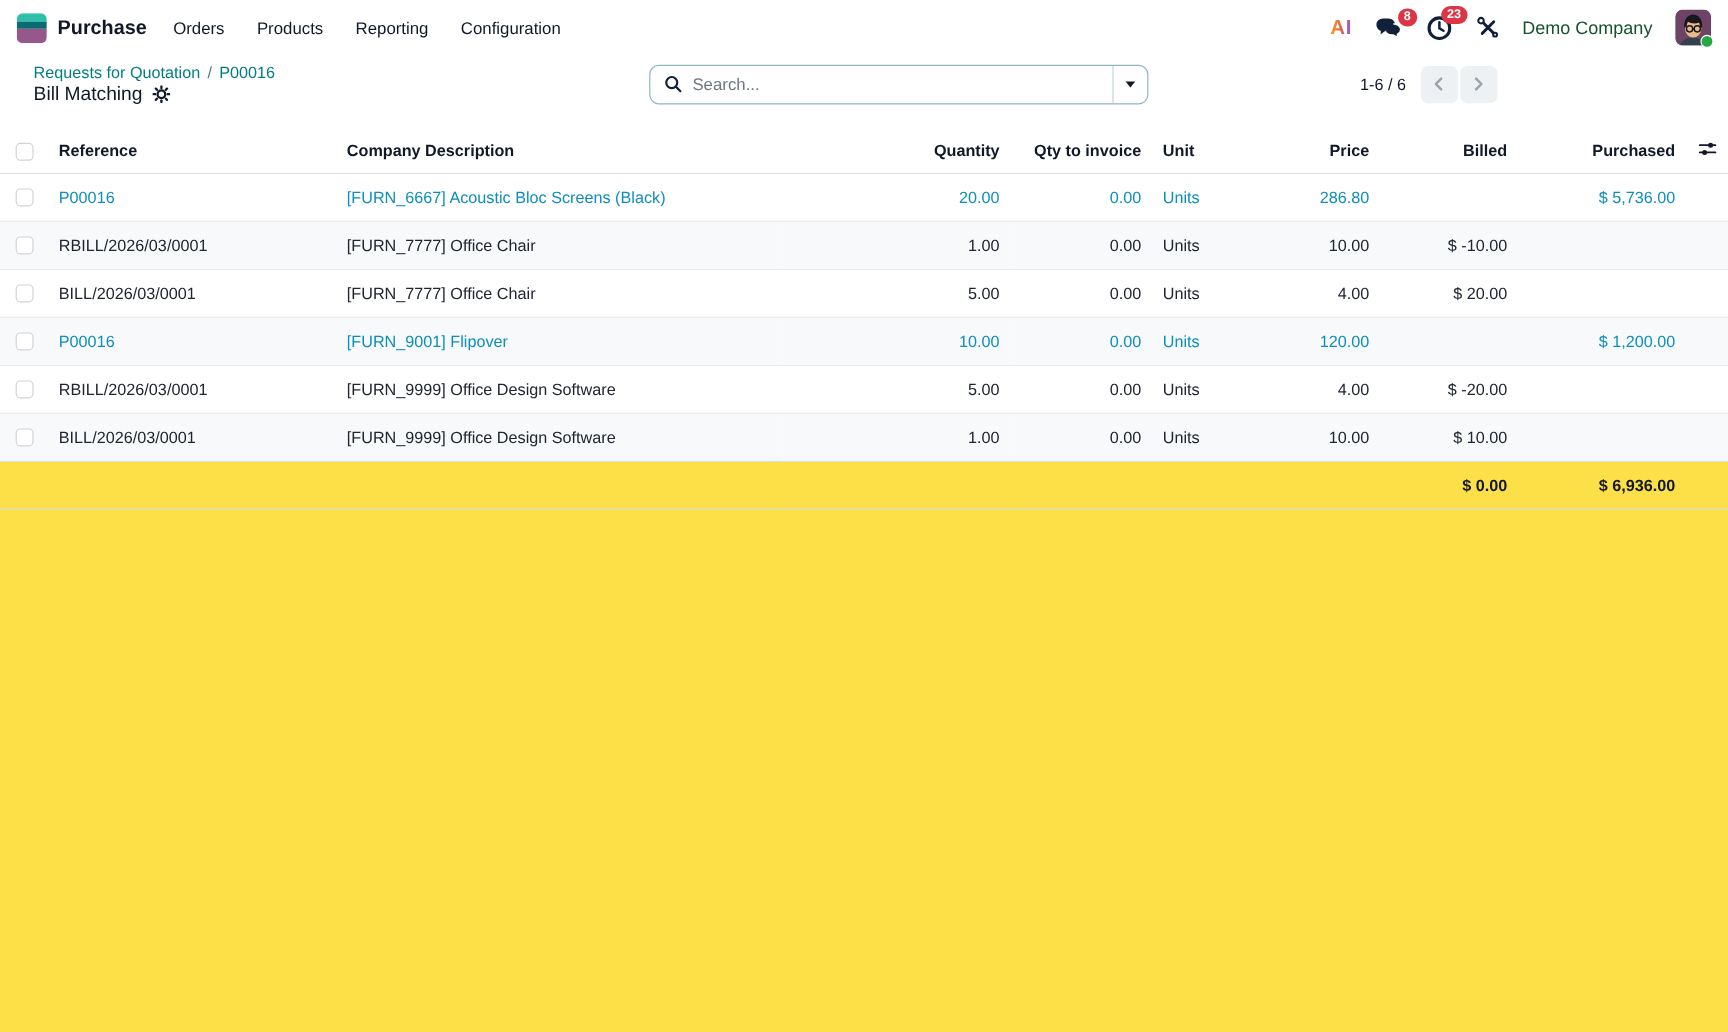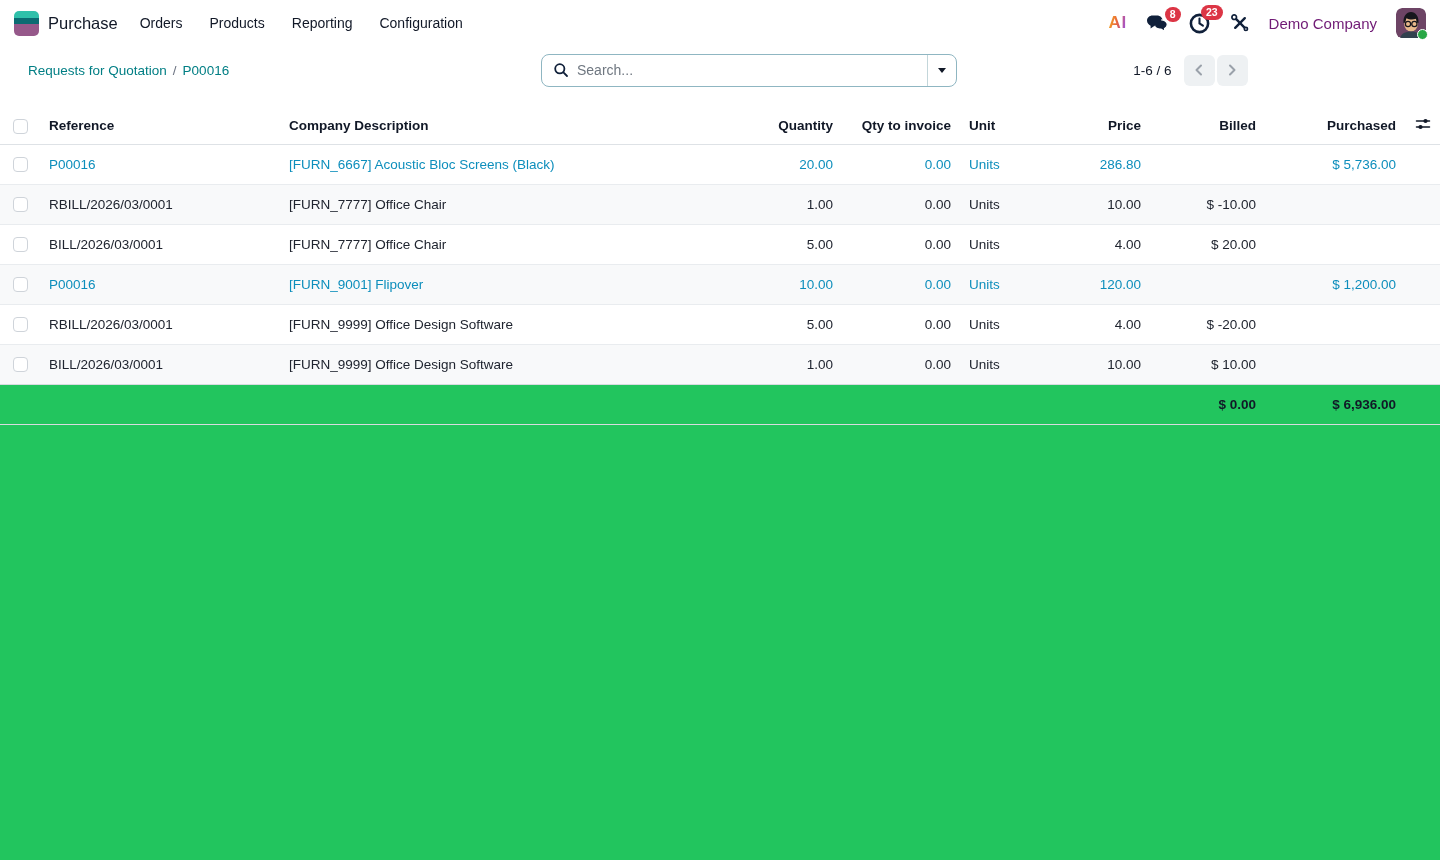--- a/index.html
+++ b/index.html
@@ -19,38 +19,38 @@
   }
   .nav-left { display:flex; align-items:center; }
   .app-brand { display:flex; align-items:center; margin-right:22px; }
   .app-icon {
     width:25px; height:25px; border-radius:5px; overflow:hidden;
     display:flex; flex-direction:column; margin-right:9px;
   }
   .app-icon .b1 { flex:0 0 30%; background:#2fc0aa; }
   .app-icon .b2 { flex:0 0 22%; background:#0b6b72; }
   .app-icon .b3 { flex:1; background:#96588a; }
-  .app-name { font-size:16.5px; font-weight:400; color:#111827; }
+  .app-name { font-size:16.5px; font-weight:700; color:#111827; }
   .nav-item {
     font-size:14px; color:#111827; margin-right:27px; padding:4px 0;
   }
   .nav-right { display:flex; align-items:center; gap:19px; }
   .ai-logo {
     font-size:17px; font-weight:800; letter-spacing:0.5px;
     background:linear-gradient(100deg,#f5a623 5%,#e7633c 45%,#9b51e0 90%);
     -webkit-background-clip:text; background-clip:text; color:transparent;
   }
   .icon-btn { position:relative; display:flex; align-items:center; }
   .badge {
     position:absolute; top:-7px; right:-12px;
     background:#dc3545; color:#fff; font-size:10.5px; font-weight:700;
     border-radius:10px; padding:1.5px 5px; line-height:1.2; min-width:16px;
     text-align:center;
   }
-  .company { font-size:15px; color:#701a75; }
+  .company { font-size:15px; color:#14532d; }
   .avatar-wrap { position:relative; width:30px; height:30px; display:block; }
   .avatar-wrap svg { border-radius:6px; display:block; }
   .status-dot {
     position:absolute; right:-2px; bottom:-2px; width:11px; height:11px;
     background:#28a745; border:1.5px solid #fff; border-radius:50%;
   }
 
   
   .control-panel {
     flex:0 0 48px; display:flex; align-items:center;
@@ -115,21 +115,21 @@
   .c-check { text-align:center; }
   .c-icon { text-align:center; overflow:visible; }
   tr.po-row td { color:#0d8ebc; }
   input[type="checkbox"] {
     appearance:none; -webkit-appearance:none;
     width:15px; height:15px; border:1px solid #cfd4da; border-radius:4px;
     background:#fff; cursor:pointer; display:inline-block; vertical-align:middle;
   }
 
   
-  .below { flex:1 1 auto; background:#22c55e; }
+  .below { flex:1 1 auto; background:#fde047; }
   table.footer-table { background:transparent; }
   table.footer-table td { height:40px; }
   .total { font-weight:600; color:#111827; font-size:13.5px; }
 </style>
 </head>
 <body>
 
 <nav class="topbar">
   <div class="nav-left">
     <a class="app-brand">
@@ -190,20 +190,38 @@
     </a>
   </div>
 </nav>
 
 <div class="control-panel">
   <div class="cp-left">
     <div class="breadcrumb">
       <a>Requests for Quotation</a>
       <span class="sep">/</span>
       <a>P00016</a>
+    </div>
+    <div class="view-title-row">
+      <span class="view-title">Bill Matching</span>
+      <span class="cog">
+        <svg width="15" height="15" viewBox="0 0 16 16">
+          <g fill="#111827">
+            <rect x="7" y="0" width="2" height="3.4" rx="0.8"></rect>
+            <rect x="7" y="12.6" width="2" height="3.4" rx="0.8"></rect>
+            <rect x="7" y="0" width="2" height="3.4" rx="0.8" transform="rotate(45 8 8)"></rect>
+            <rect x="7" y="12.6" width="2" height="3.4" rx="0.8" transform="rotate(45 8 8)"></rect>
+            <rect x="7" y="0" width="2" height="3.4" rx="0.8" transform="rotate(90 8 8)"></rect>
+            <rect x="7" y="12.6" width="2" height="3.4" rx="0.8" transform="rotate(90 8 8)"></rect>
+            <rect x="7" y="0" width="2" height="3.4" rx="0.8" transform="rotate(135 8 8)"></rect>
+            <rect x="7" y="12.6" width="2" height="3.4" rx="0.8" transform="rotate(135 8 8)"></rect>
+          </g>
+          <circle cx="8" cy="8" r="3.4" fill="none" stroke="#111827" stroke-width="2"></circle>
+        </svg>
+      </span>
     </div>
   </div>
 
   <div class="cp-center">
     <div class="searchbar">
       <span class="mag">
         <svg width="16" height="16" viewBox="0 0 16 16" fill="none" stroke="#10203a" stroke-width="1.8" stroke-linecap="round">
           <circle cx="6.8" cy="6.8" r="4.6"></circle>
           <path d="M10.4 10.4 14 14"></path>
         </svg>

